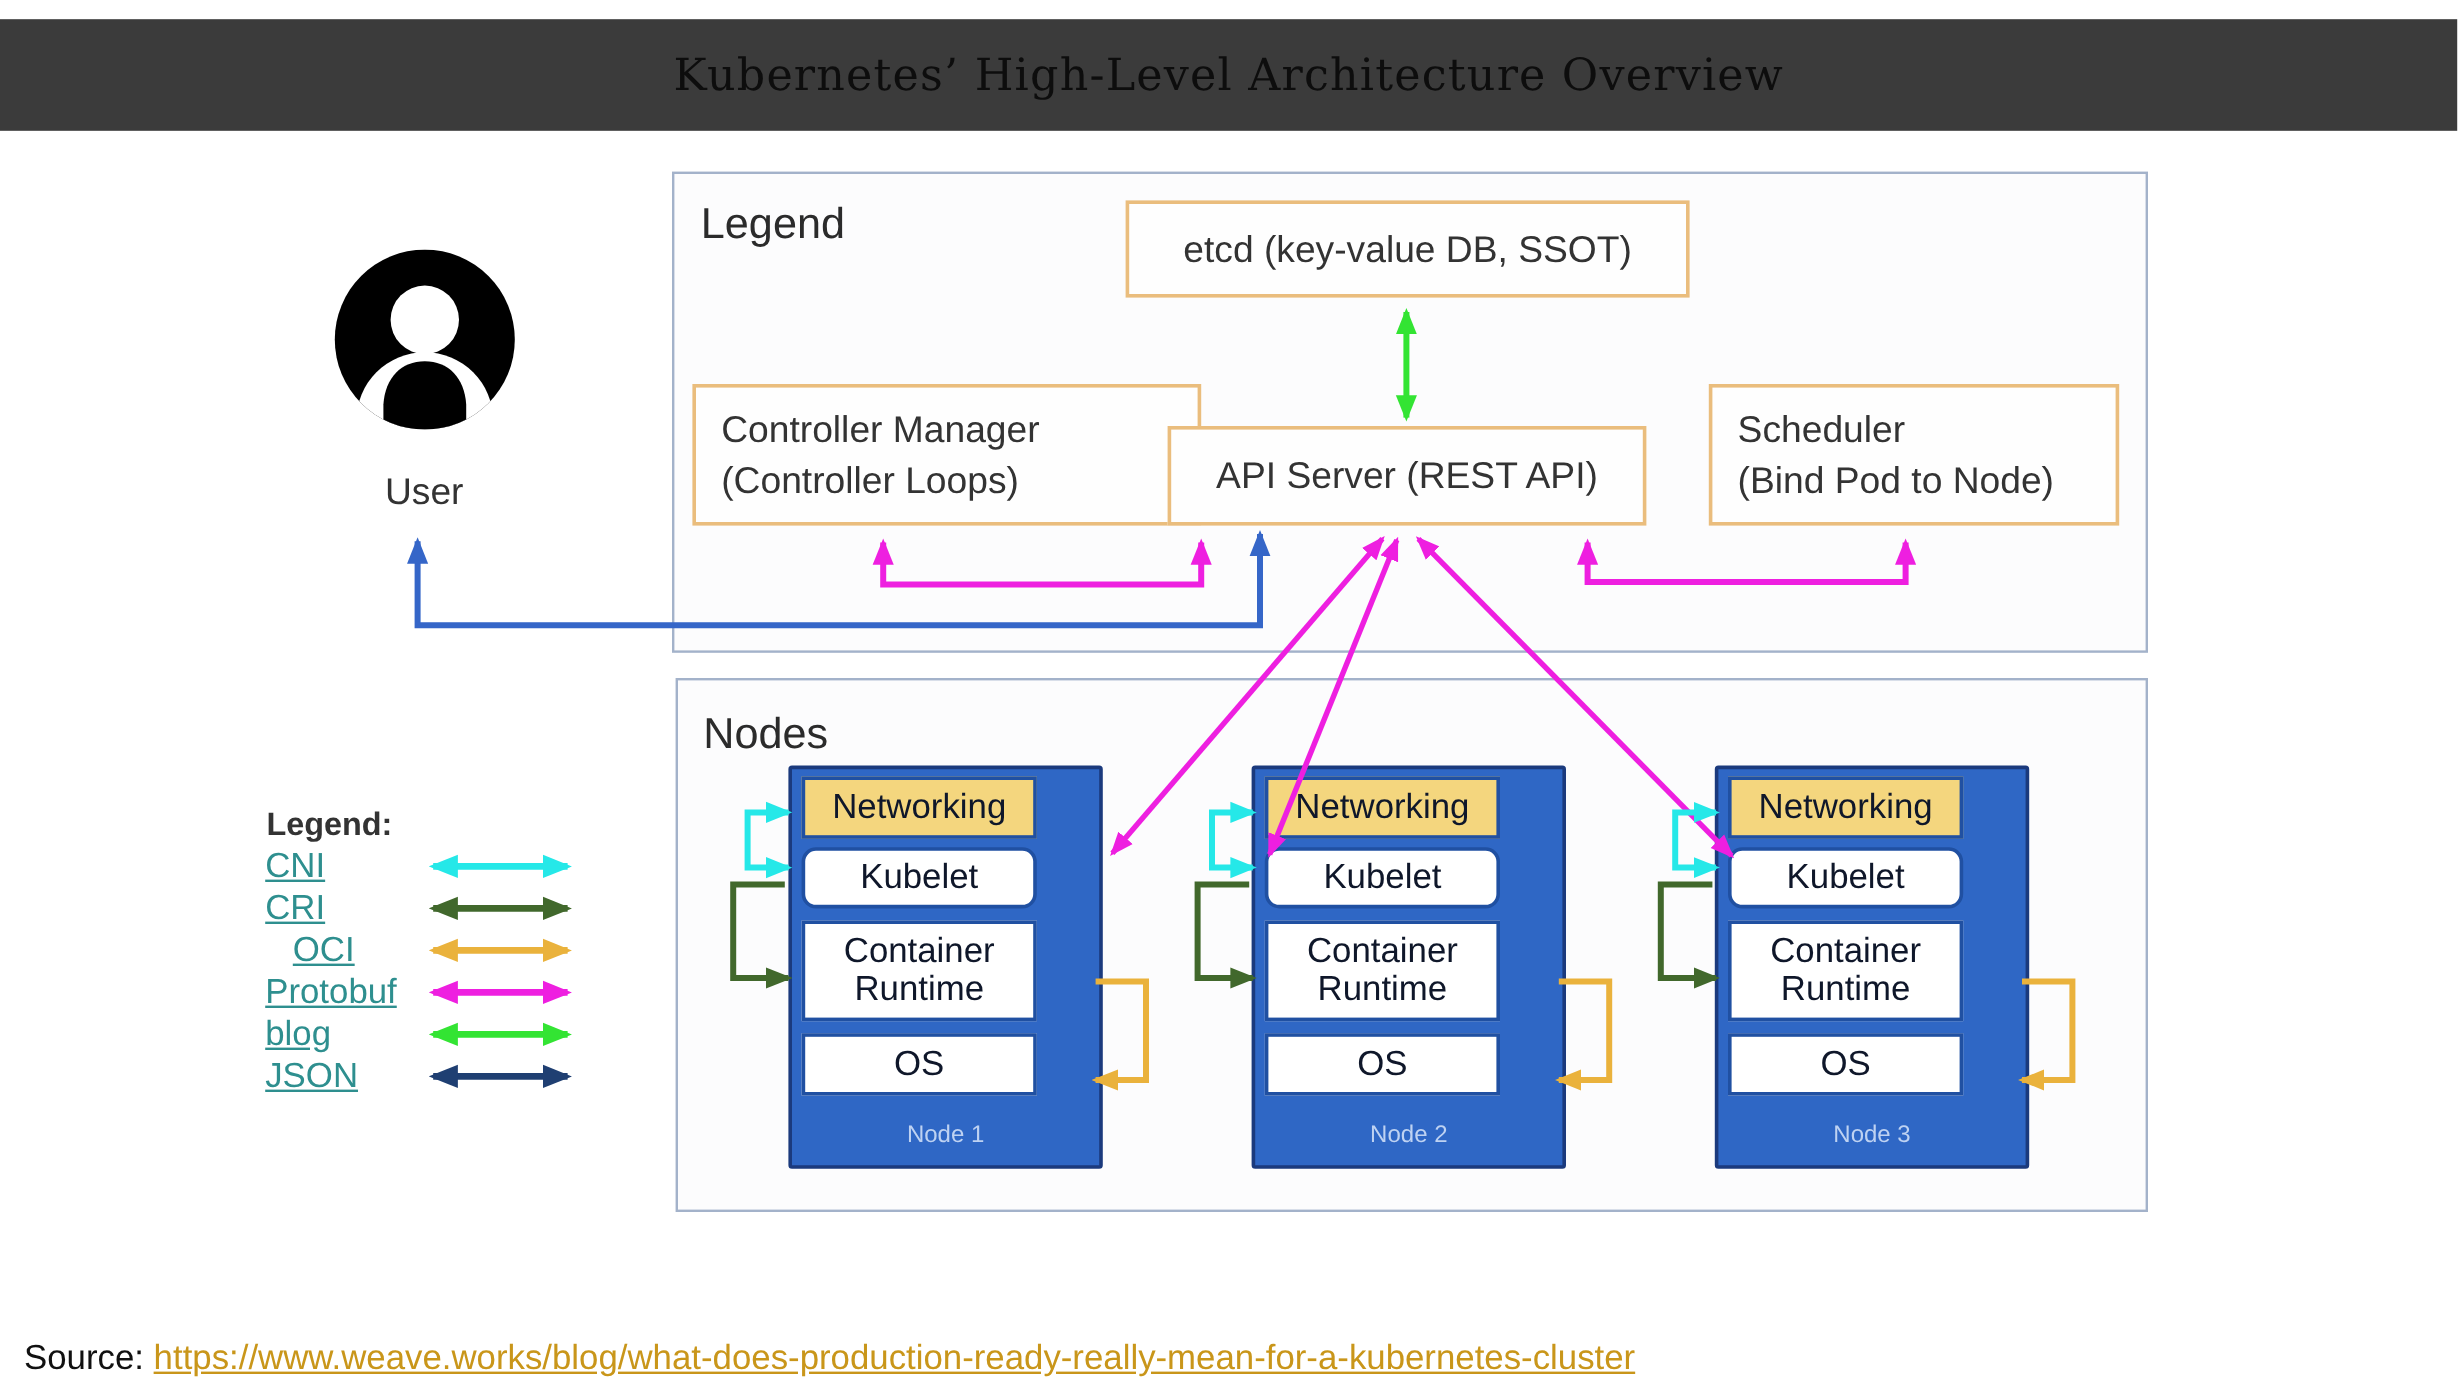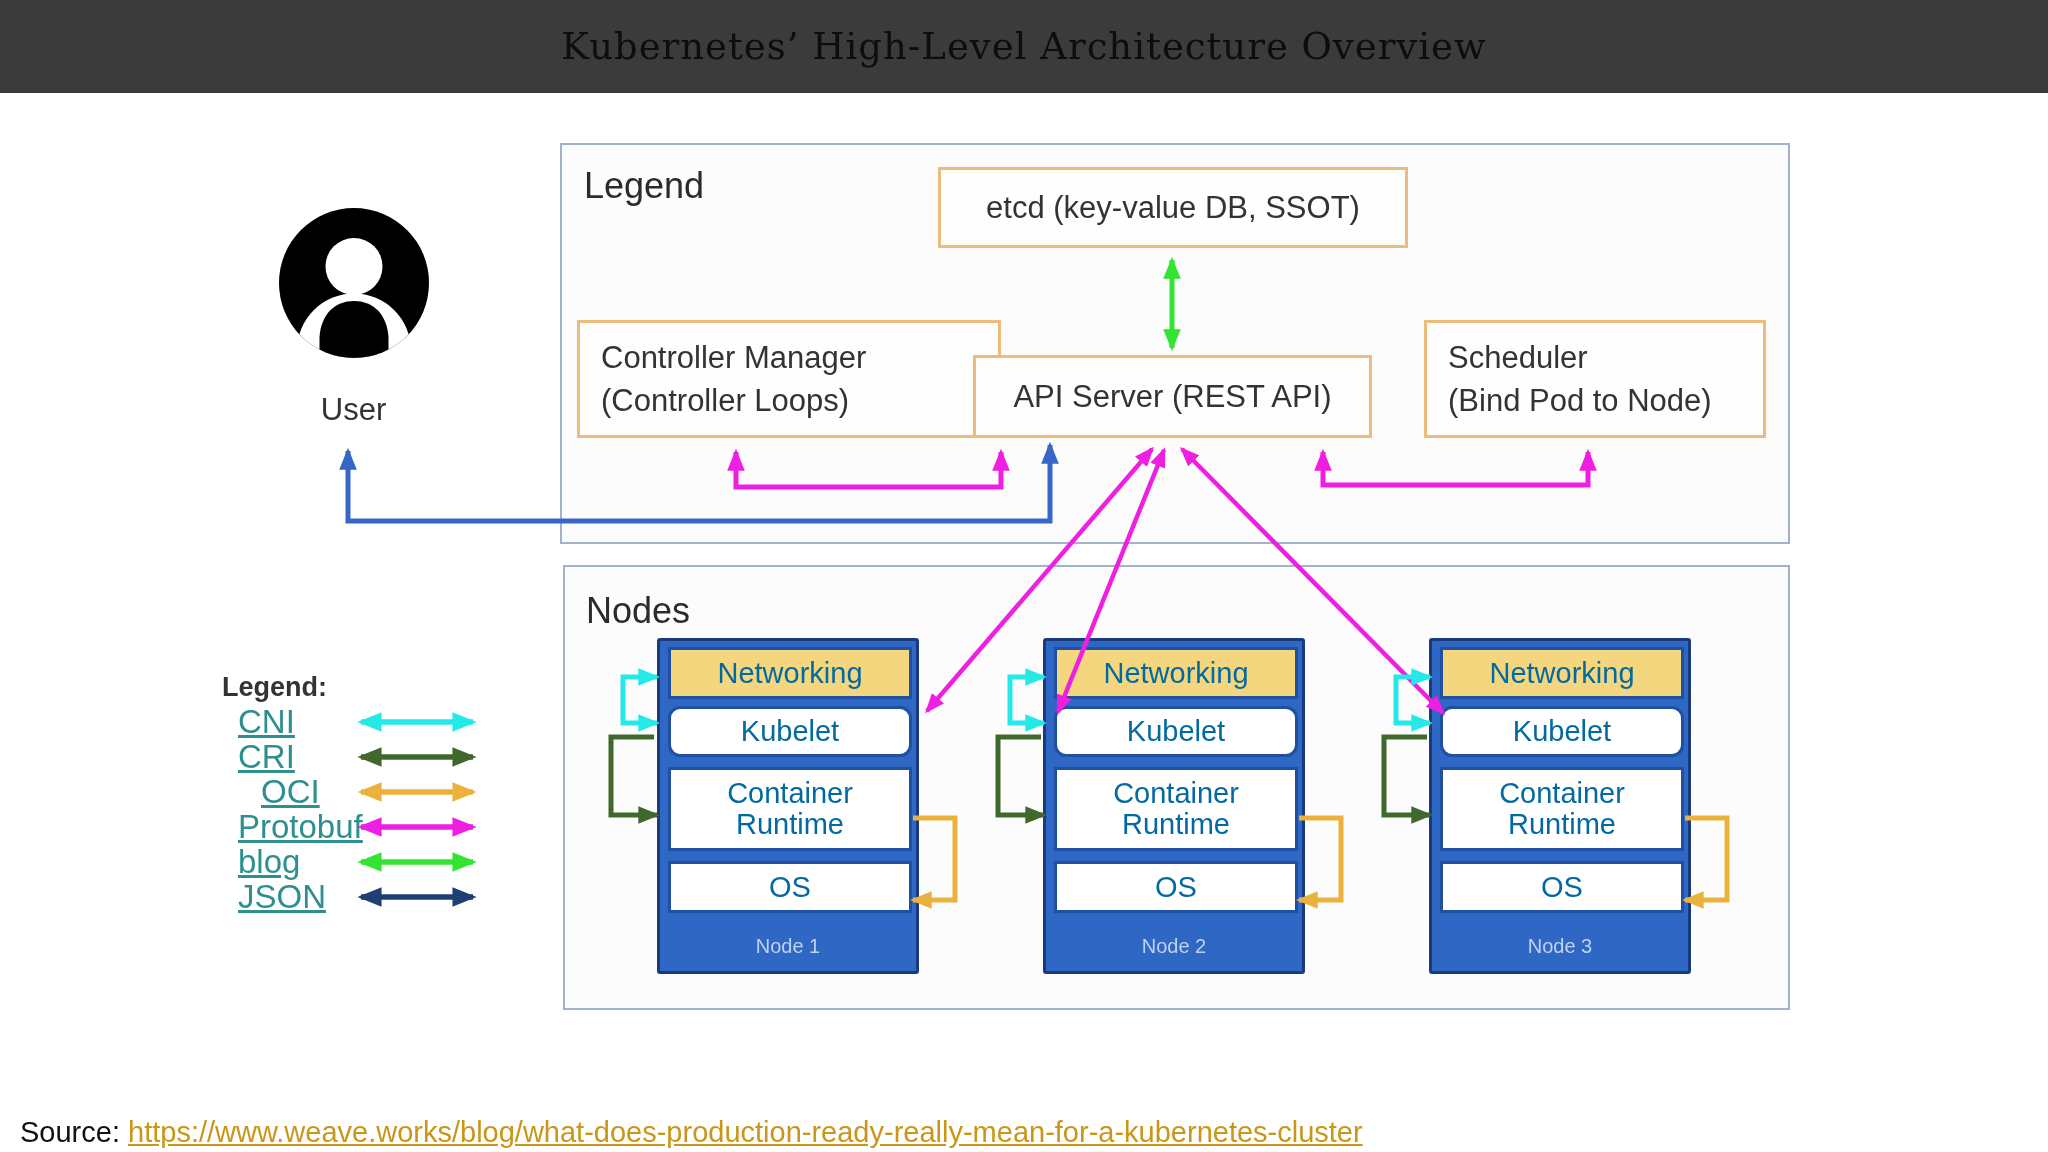--- a/index.html
+++ b/index.html
@@ -3,21 +3,21 @@
 <meta charset="utf-8">
 <style>
   html,body{margin:0;padding:0;background:#fff;}
   .canvas{
     position:relative;width:2048px;height:1152px;overflow:hidden;
     background:var(--c-canvas-bg,#fff);
     font-family:"Liberation Sans",sans-serif;
   }
   
   .titlebar{
-    position:absolute;left:0;top:0;width:2048px;height:93px;
+    position:absolute;left:0;top:16px;width:2048px;height:93px;
     background:var(--c-titlebar-bg,#3b3b3b);
     display:flex;align-items:center;justify-content:center;
   }
   .titlebar .t{
     font-family:"DejaVu Serif",serif;
     font-size:37px;letter-spacing:1px;color:var(--c-title-text,#0d0d0d);
   }
   
   .section{
     position:absolute;border:2px solid var(--c-section-border,#a3b2ca);
@@ -39,37 +39,37 @@
   .user-figure{position:absolute;left:272px;top:208px;width:163px;text-align:center;}
   .user-figure svg{display:block;margin:0 auto;}
   .user-label{margin-top:34px;font-size:31px;color:#333;}
   
   .node{
     position:absolute;width:262px;height:336px;box-sizing:border-box;
     background:var(--c-node-fill,#2f67c5);
     border:3px solid var(--c-node-border,#1b3a7d);border-radius:3px;
   }
   .nbox{
-    position:absolute;left:8px;width:244px;box-sizing:border-box;
+    position:absolute;left:8px;width:196px;box-sizing:border-box;
     border:3px solid var(--c-node-inner-border,#2050a2);background:#fff;
     display:flex;align-items:center;justify-content:center;
-    font-size:29px;line-height:31px;color:#0369a1;text-align:center;
+    font-size:29px;line-height:31px;color:#0f172a;text-align:center;
   }
   .nbox.networking{background:var(--c-networking-fill,#f4d67e);}
   .nbox.b-networking{top:6px;height:52px;}
   .nbox.b-kubelet{top:65px;height:51px;border-radius:12px;}
   .nbox.b-runtime{top:126px;height:84px;}
   .nbox.b-os{top:220px;height:52px;}
   .node-footer{
     position:absolute;left:0;right:0;bottom:13px;text-align:center;
     font-size:20px;color:var(--c-node-footer-text,#bed2f2);
   }
   
   .legend-heading{position:absolute;left:222px;top:672px;font-size:27px;font-weight:bold;color:#333;}
-  .legend-item{position:absolute;left:238px;font-size:33px;line-height:30px;}
+  .legend-item{position:absolute;left:221px;font-size:29px;line-height:30px;}
   .legend-link{color:var(--c-legend-link,#2e8f8f);text-decoration:underline;cursor:pointer;}
   .legend-arrow{position:absolute;left:354px;width:126px;height:22px;}
   .legend-arrow line{fill:none;stroke-width:5.5;}
   
   .source{position:absolute;left:20px;top:1116px;font-size:29px;color:#111;}
   .source-link{color:var(--c-source-link,#c9961a);text-decoration:underline;cursor:pointer;}
   
   svg.overlay{position:absolute;left:0;top:0;z-index:10;pointer-events:none;}
   svg.overlay path{fill:none;}
   .s-cni{stroke:var(--c-cni,#25e8e8);}

